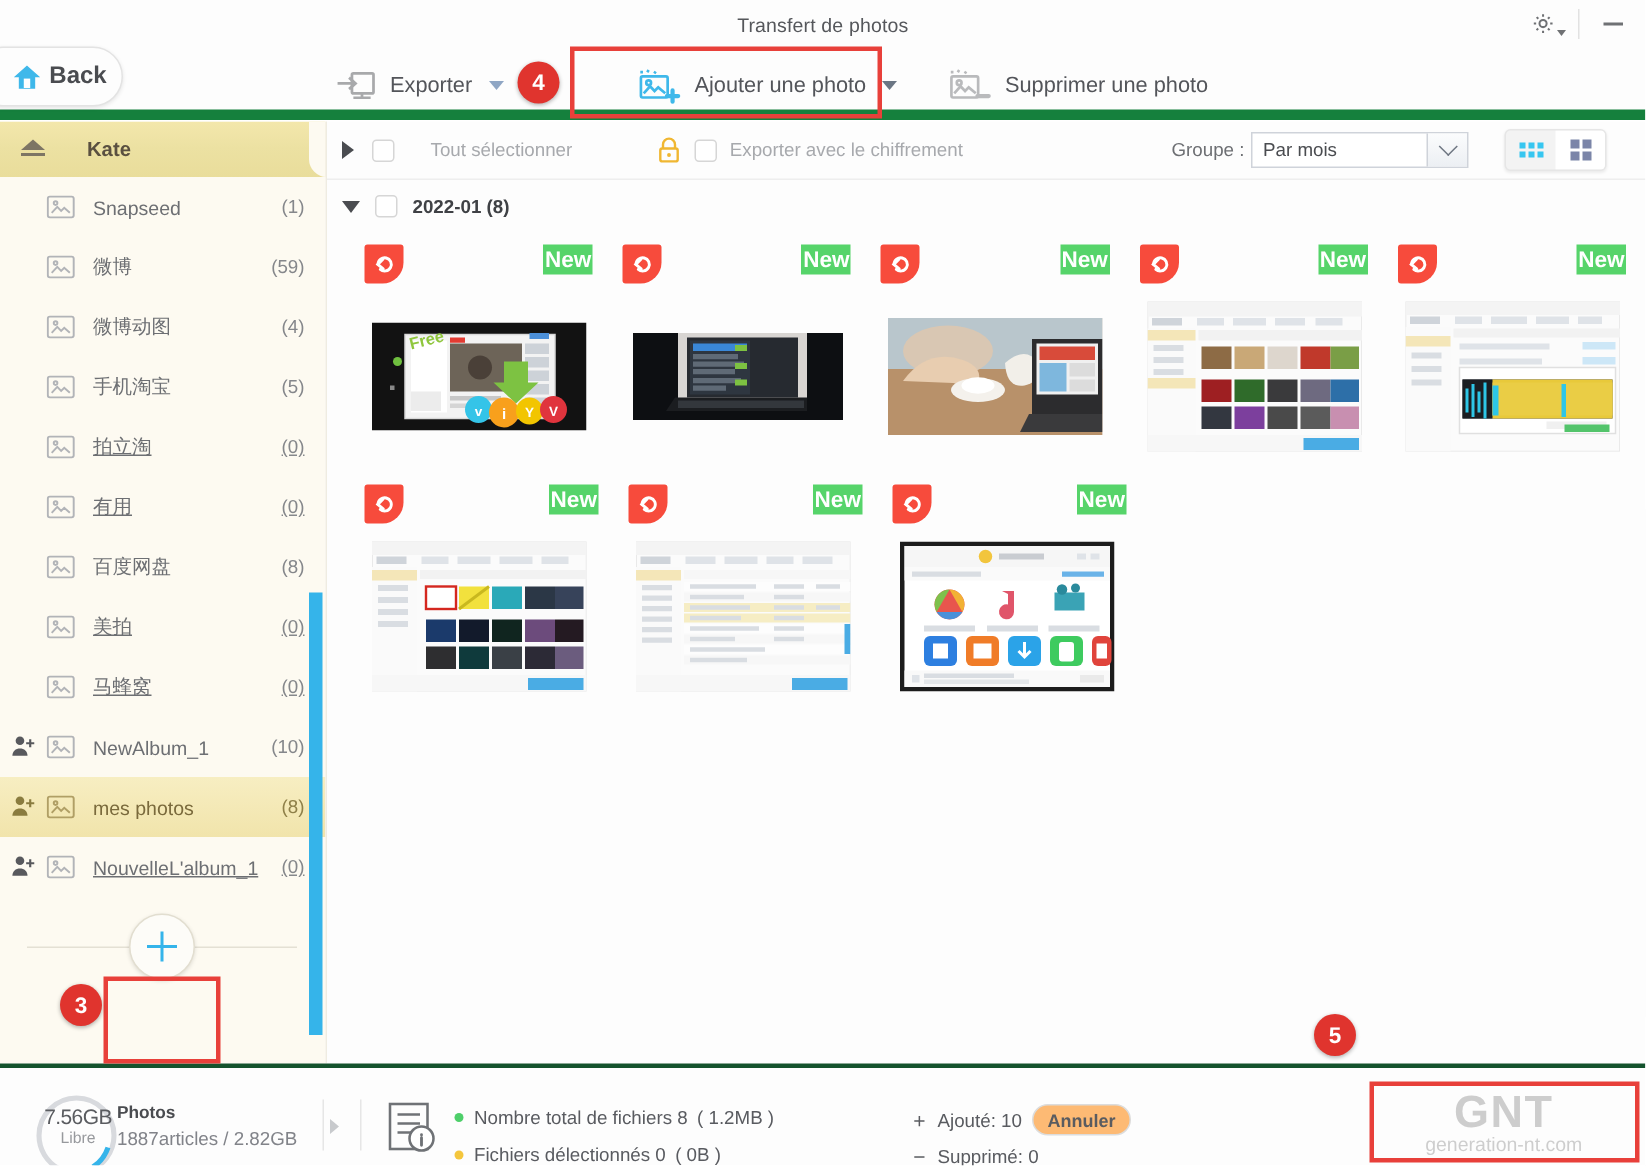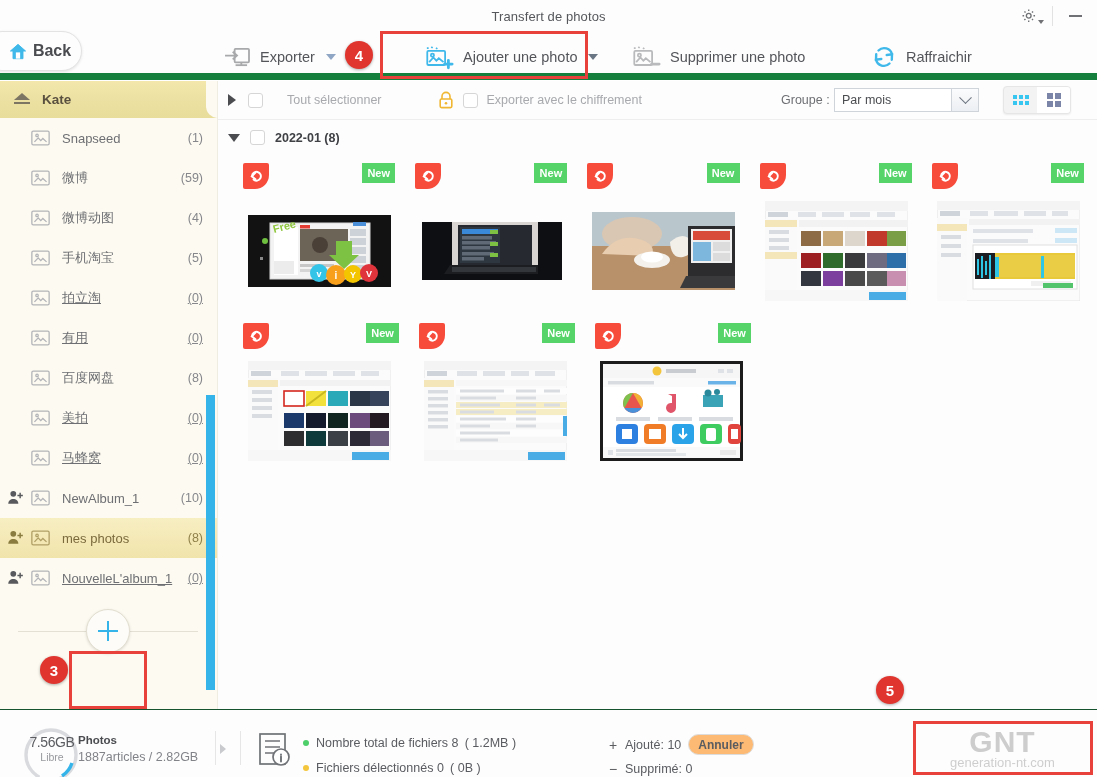--- a/index.html
+++ b/index.html
@@ -80,21 +80,21 @@
 
   
   .sidebar {
     position:absolute; left:0; top:81px; width:217px; height:628px;
     background:#fdfaf1;
     overflow:hidden;
   }
   .kate-header {
     height:37px; width:217px;
     background: linear-gradient(to bottom, #f3e7ac 0%, #ece1a2 48%, #e9dd9b 100%);
-    display:flex; align-items:center; gap:12px; padding-left:14px;
+    display:flex; align-items:center; gap:28px; padding-left:14px;
     position:relative;
     cursor:pointer;
   }
   .kate-header::after{
     content:""; position:absolute; right:-1px; top:0; width:12px;height:37px;
     background:#fdfaf1; border-bottom-left-radius:12px;
   }
   .kate-name { font-size:13.5px; font-weight:bold; color:#5a5040; }
   .eject-ico { width:16px; height:14px; position:relative; }
   .eject-tri { width:0;height:0;border-left:8px solid transparent;border-right:8px solid transparent;border-bottom:7px solid #7d7564; }
@@ -179,34 +179,34 @@
   .photo-grid { position:relative; padding-left:18px; padding-top:4px; }
   .prow { display:flex; gap:0px; }
   .cell { width:176px; height:160px; position:relative; }
   .thumb-wrap {
     position:absolute; left:12px; top:32px; width:143px; height:120px;
     display:flex; align-items:center; justify-content:center;
   }
   .thumb { box-shadow:none; display:block; }
   .badge-new {
     position:absolute; right:13px; top:4px; width:33px;height:20px;
-    background:#56d46a; color:#fff; font-size:11px; font-weight:bold;
+    background:#56d46a; color:#fff; font-size:15px; font-weight:bold;
     display:flex; align-items:center; justify-content:center;
     z-index:4;
   }
   .badge-restore {
     position:absolute; left:7px; top:4px; width:26px;height:26px;
     background:#f74b3c;
     border-radius: 2px 2px 14px 2px;
     display:flex;align-items:center;justify-content:center;
     z-index:4;
   }
 
   
-  .bottombar { position:absolute; left:0; top:709px; width:1097px; height:68px; background:#fdfdfd; border-top:1px solid #14532d;}
+  .bottombar { position:absolute; left:0; top:709px; width:1097px; height:68px; background:#fdfdfd; border-top:3px solid #14532d;}
   .disk-ring { position:absolute; left:22px; top:16px; width:58px;height:58px; }
   .disk-text { position:absolute; left:29px; top:24px; width:46px; text-align:center; }
   .disk-gb { font-size:14px; color:#5a5c60; line-height:17px; letter-spacing:-0.4px;}
   .disk-free { font-size:10.5px; color:#97999d; line-height:13px;}
   .ph-title { position:absolute; left:78px; top:24px; font-size:11.5px; font-weight:bold; color:#4a4c50; }
   .ph-sub { position:absolute; left:78px; top:40px; font-size:12.5px; color:#818389; }
   .bb-sep { position:absolute; top:21px; width:1px; height:34px; background:#e6e6e6; }
   .bb-tri { position:absolute; width:0;height:0;border-top:5px solid transparent;border-bottom:5px solid transparent;border-left:6px solid #c8cacd; cursor:pointer;}
 
   .doc-ico { position:absolute; left:258px; top:22px; }
@@ -287,29 +287,20 @@
           <circle cx="9" cy="10.5" r="1.7"></circle>
         </g>
         <g stroke="#3fb8ea" stroke-width="3" stroke-linecap="round">
           <path d="M22 20 h8 M26 16 v8"></path>
         </g>
       </svg>
       <span class="tb-label">Ajouter une photo</span>
       <span class="caret caret-dark"></span>
     </div>
 
-    <div class="tb-item" style="left:865px;">
-      <svg width="26" height="24" viewBox="0 0 26 24" fill="none" stroke="#3fb8ea" stroke-width="2.4" stroke-linecap="round">
-        <path d="M5 14.5a8 8 0 0 0 13.5 4"></path>
-        <path d="M21 9.5a8 8 0 0 0-13.5-4"></path>
-        <path d="M5.2 9.2 L5 14.6 L10.3 14"></path>
-        <path d="M20.8 14.8 L21 9.4 L15.7 10"></path>
-      </svg>
-      <span class="tb-label">Raffraichir</span>
-    </div>
   </div>
 
   <div class="ann-box" style="left:380px; top:31px; width:208px; height:48px;"></div>
   <div class="ann-badge" style="left:345px; top:41px;">4</div>
 
   <div class="back-wrap">
     <svg width="18" height="17" viewBox="0 0 20 19">
       <path d="M10 1.5 L18.5 9 H15.6 V17.5 H4.4 V9 H1.5 Z" fill="#3fb8ea"></path>
       <path d="M10 1.5 L18.5 9 H15.6 V17.5 H4.4 V9 H1.5 Z" fill="none" stroke="#3fb8ea" stroke-width="1"></path>
       <rect x="7.6" y="10.5" width="4.8" height="7" fill="#ffffff"></rect>

